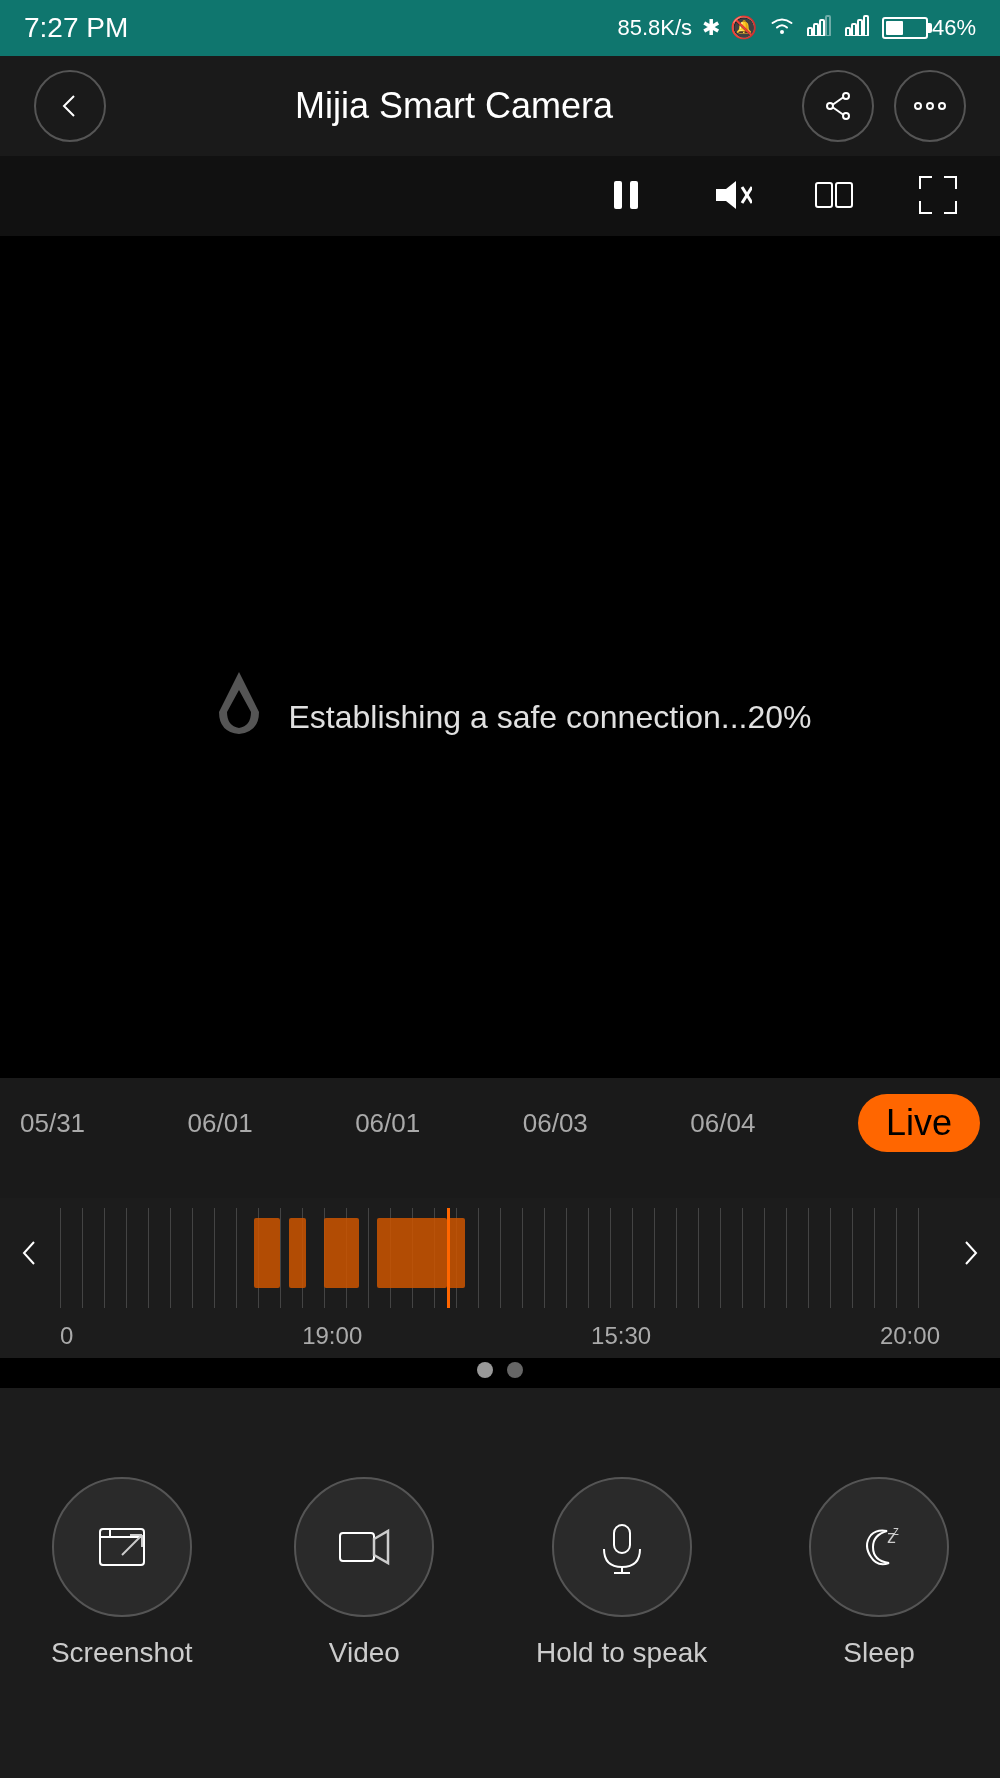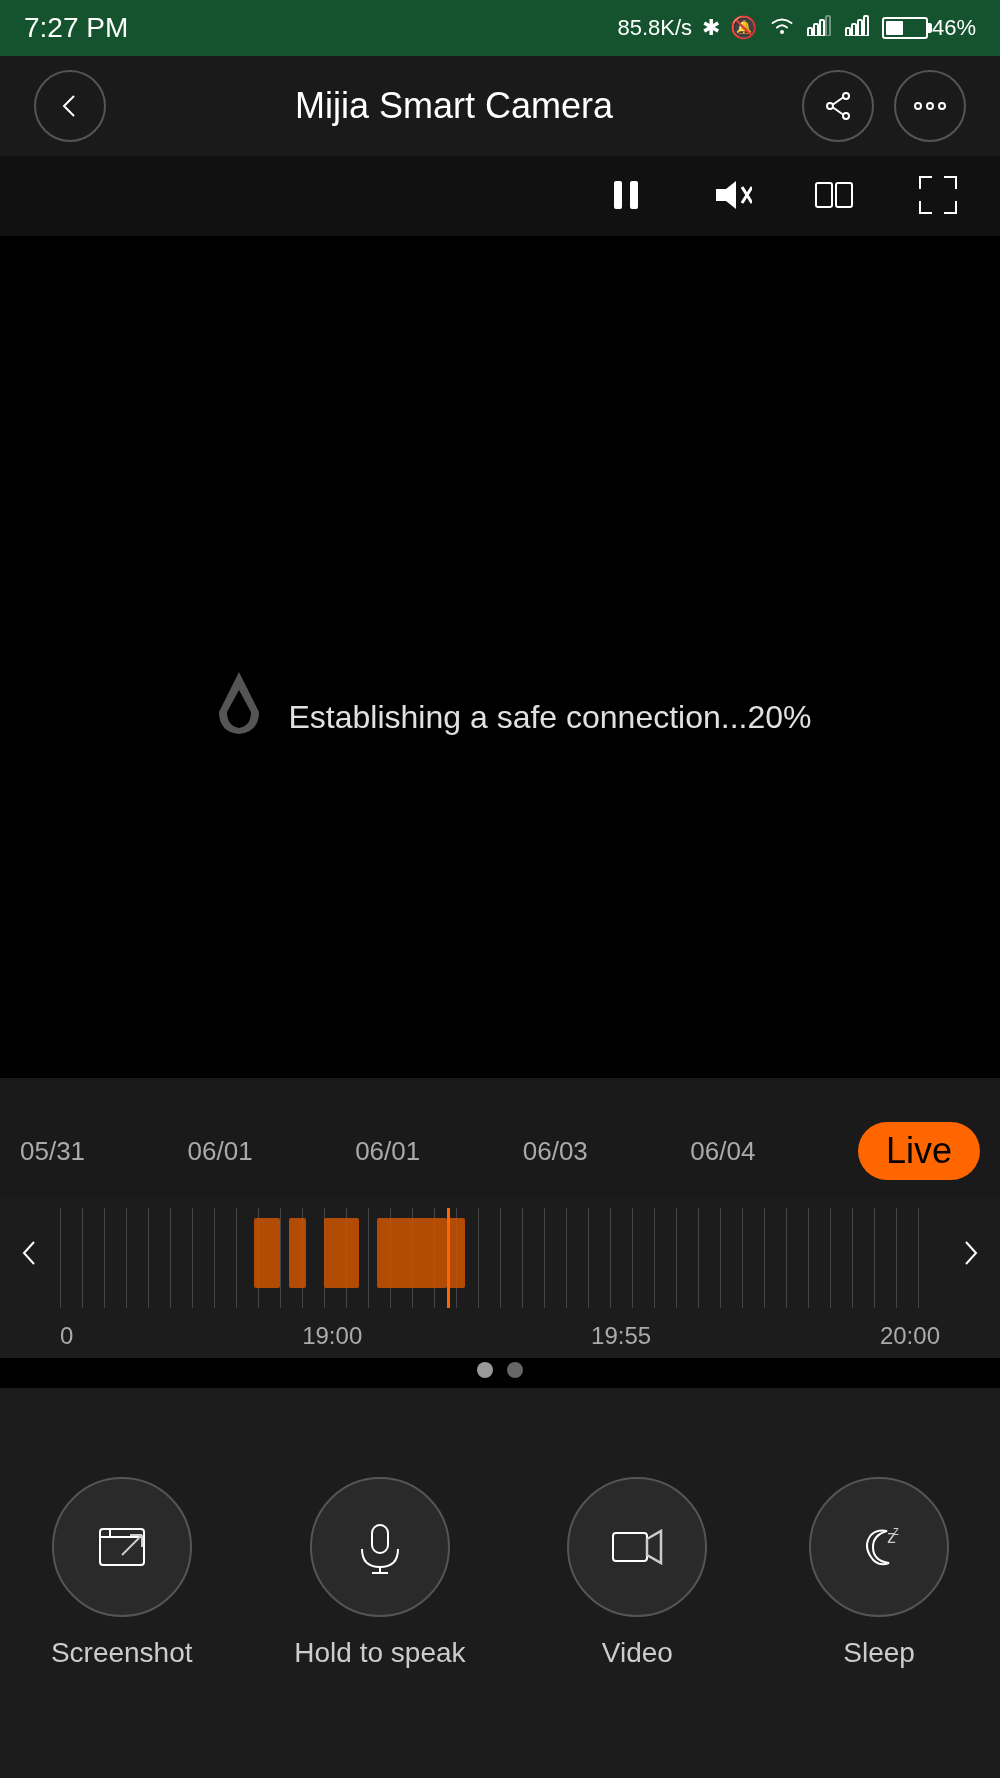--- a/index.html
+++ b/index.html
@@ -11,21 +11,21 @@
       font-family: -apple-system, 'Helvetica Neue', Arial, sans-serif;
       overflow: hidden;
       position: relative;
     }
 
     
     .status-bar {
       position: absolute;
       top: 0; left: 0; right: 0;
       height: 56px;
-      background: #14532d;
+      background: #0f766e;
       display: flex;
       align-items: center;
       justify-content: space-between;
       padding: 0 24px;
       z-index: 10;
     }
     .status-time {
       color: #fff;
       font-size: 28px;
       font-weight: 500;
@@ -145,21 +145,20 @@
       position: absolute;
       bottom: 580px; left: 0; right: 0;
       height: 120px;
       background: #1a1a1a;
     }
     .timeline-dates {
       display: flex;
       align-items: center;
       padding: 16px 20px 0;
       justify-content: space-between;
-      margin-top: 28px;
     }
     .timeline-date {
       color: #aaa;
       font-size: 26px;
     }
     .live-btn {
       background: #ff6600;
       color: #000000;
       font-size: 36px;
       font-weight: 500;
@@ -482,21 +481,21 @@
     <div class="recording-block" style="left: 30%; width: 4%;"></div>
     <div class="recording-block" style="left: 36%; width: 8%;"></div>
     <div class="recording-block" style="left: 44%; width: 2%;"></div>
 
     <div class="playhead" style="left: 44%;"></div>
   </div>
 
   <div class="scrubber-times">
     <span>0</span>
     <span>19:00</span>
-    <span>19:55</span>
+    <span>15:30</span>
     <span>20:00</span>
   </div>
 </div>
 
 <div class="page-dots">
   <div class="dot active"></div>
   <div class="dot"></div>
 </div>
 
 <div class="bottom-controls">
@@ -511,37 +510,37 @@
         <line x1="50" y1="18" x2="50" y2="30" stroke="#ccc"></line>
         <line x1="50" y1="18" x2="38" y2="18" stroke="#ccc"></line>
       </svg>
     </div>
     <span class="control-label">Screenshot</span>
   </div>
 
   <div class="control-item">
     <div class="control-circle">
       <svg width="60" height="60" viewBox="0 0 60 60" stroke="#ccc" stroke-width="2.5" fill="none">
+        <rect x="6" y="16" width="34" height="28" rx="3"></rect>
+        <polygon points="40,22 54,14 54,46 40,38" fill="none" stroke="#ccc" stroke-width="2.5"></polygon>
+      </svg>
+    </div>
+    <span class="control-label">Video</span>
+  </div>
+
+  <div class="control-item">
+    <div class="control-circle">
+      <svg width="60" height="60" viewBox="0 0 60 60" stroke="#ccc" stroke-width="2.5" fill="none">
         <rect x="22" y="8" width="16" height="28" rx="8"></rect>
         <path d="M12 32 Q12 50 30 50 Q48 50 48 32"></path>
         <line x1="30" y1="50" x2="30" y2="56"></line>
         <line x1="22" y1="56" x2="38" y2="56"></line>
       </svg>
     </div>
     <span class="control-label">Hold to speak</span>
-  </div>
-
-  <div class="control-item">
-    <div class="control-circle">
-      <svg width="60" height="60" viewBox="0 0 60 60" stroke="#ccc" stroke-width="2.5" fill="none">
-        <rect x="6" y="16" width="34" height="28" rx="3"></rect>
-        <polygon points="40,22 54,14 54,46 40,38" fill="none" stroke="#ccc" stroke-width="2.5"></polygon>
-      </svg>
-    </div>
-    <span class="control-label">Video</span>
   </div>
 
   <div class="control-item">
     <div class="control-circle">
       <svg width="60" height="60" viewBox="0 0 60 60" stroke="#ccc" stroke-width="2.5" fill="none">
         <path d="M38 14 Q24 18 24 30 Q24 44 40 46 Q28 50 22 40 Q14 28 22 18 Q28 12 38 14Z"></path>
         <text x="38" y="26" font-size="18" fill="#ccc" stroke="none" font-family="Arial">z</text>
         <text x="44" y="18" font-size="12" fill="#ccc" stroke="none" font-family="Arial">z</text>
       </svg>
     </div>

